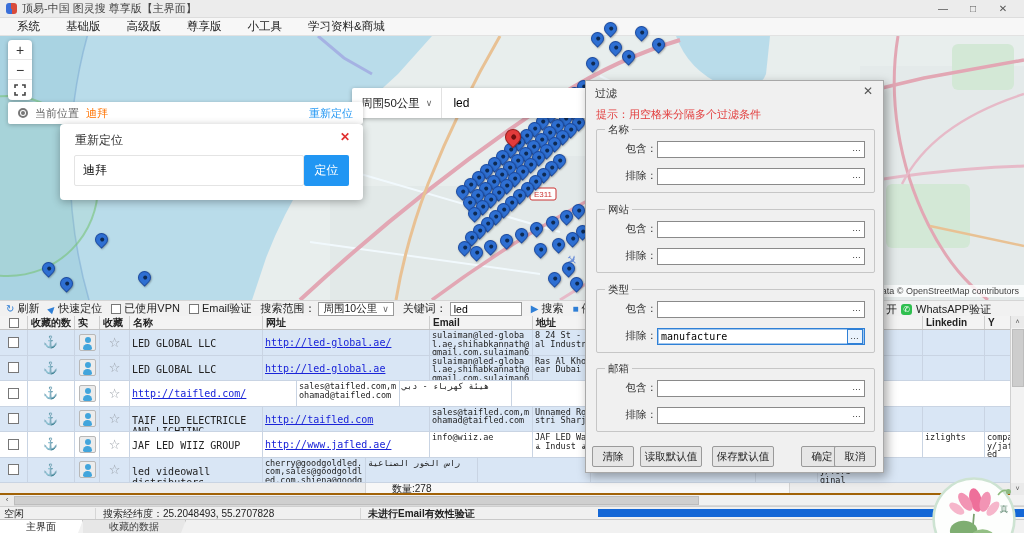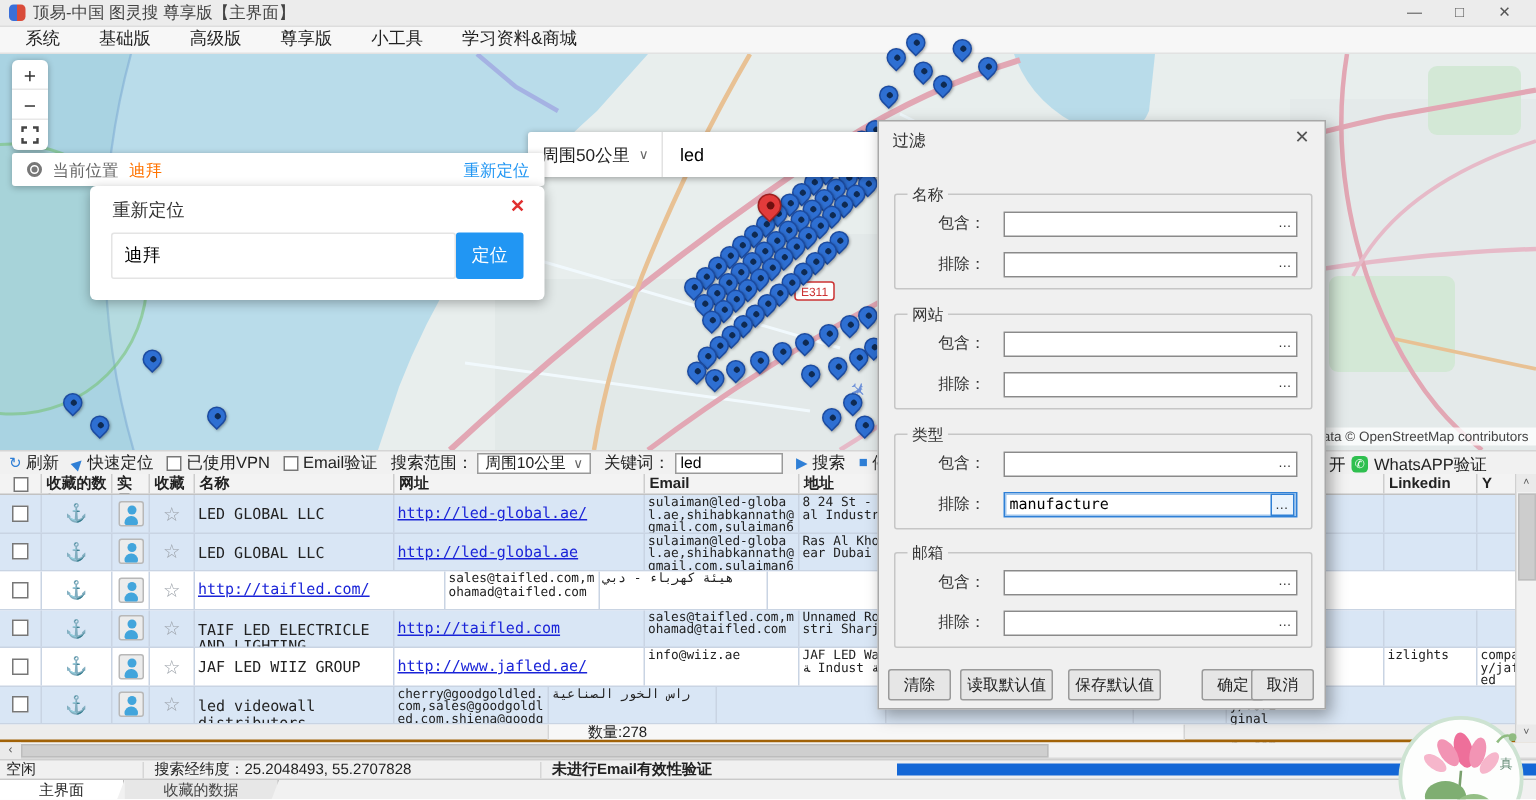--- a/index.html
+++ b/index.html
@@ -50,21 +50,21 @@
 
   
   .fdlg{position:absolute;left:585px;top:80px;width:299px;height:393px;background:#f0f0f0;border:1px solid #a8a8a8;box-shadow:3px 4px 10px rgba(0,0,0,.35);z-index:8;font-size:11px}
   .fdlg-title{position:absolute;left:9px;top:5px;color:#333}
   .fdlg-close{position:absolute;right:10px;top:3px;font-size:12px;color:#555}
   .fdlg-hint{position:absolute;left:10px;top:26px;color:#e23c3c}
   .fgroup{position:absolute;left:10px;width:279px;height:64px;border:1px solid #c6c6c6;border-radius:2px}
   .fgroup-label{position:absolute;top:-7px;left:8px;background:#f0f0f0;padding:0 3px;font-size:10.5px;color:#333}
   .frow{position:absolute;left:12px;right:9px;height:18px;display:flex;align-items:center}
   .frow.r1{top:10px}.frow.r2{top:37px}
-  .flabel{width:48px;text-align:right;margin-right:12px;font-size:10.5px;color:#333;flex:none}
+  .flabel{width:48px;text-align:right;margin-right:0;font-size:10.5px;color:#333;flex:none}
   .fwrap{position:relative;flex:1;height:17px}
   .fwrap input{width:100%;height:17px;border:1px solid #8a8a8a;background:#fff;font-size:10px;padding:0 20px 0 3px;outline:none;font-family:"DejaVu Sans Mono",monospace}
   .dots{position:absolute;right:3px;top:1px;font-size:9px;color:#333;letter-spacing:1px;line-height:13px}
   .fwrap.focused input{border-color:#2f80d6;box-shadow:inset 0 0 0 1px rgba(47,128,214,.45)}
   .fwrap.focused .dots{border:1px solid #2f80d6;background:#eaf3fc;padding:0 2px;right:2px}
   .fbtns{position:absolute;top:365px;left:0;width:100%;height:22px}
   .fbtn{position:absolute;height:21px;background:#e6e6e6;border:1px solid #9a9a9a;border-radius:2px;font-size:10.5px;color:#222;font-family:"Liberation Sans",sans-serif}
 
   
   .toolbar{position:absolute;top:300px;left:0;width:100%;height:16px;background:#f1f1f1;border-top:1px solid #d5d5d5;display:flex;align-items:center;gap:9px;padding-left:6px;font-size:11px;white-space:nowrap}
@@ -556,20 +556,21 @@
   <div class="progress"></div>
 
   <div class="tabsbar">
     <span class="tab active">主界面</span>
     <span class="tab inactive">收藏的数据</span>
   </div>
 
   <div class="fdlg">
     <span class="fdlg-title">过滤</span>
     <span class="fdlg-close">✕</span>
+    <span class="fdlg-hint">提示：用空格来分隔多个过滤条件</span>
 
     <div class="fgroup" style="top:48px">
       <span class="fgroup-label">名称</span>
       <div class="frow r1">
         <span class="flabel">包含：</span>
         <span class="fwrap"><input value="" style=""><span class="dots">…</span></span>
       </div>
       <div class="frow r2">
         <span class="flabel">排除：</span>
         <span class="fwrap"><input value="" style=""><span class="dots">…</span></span>

